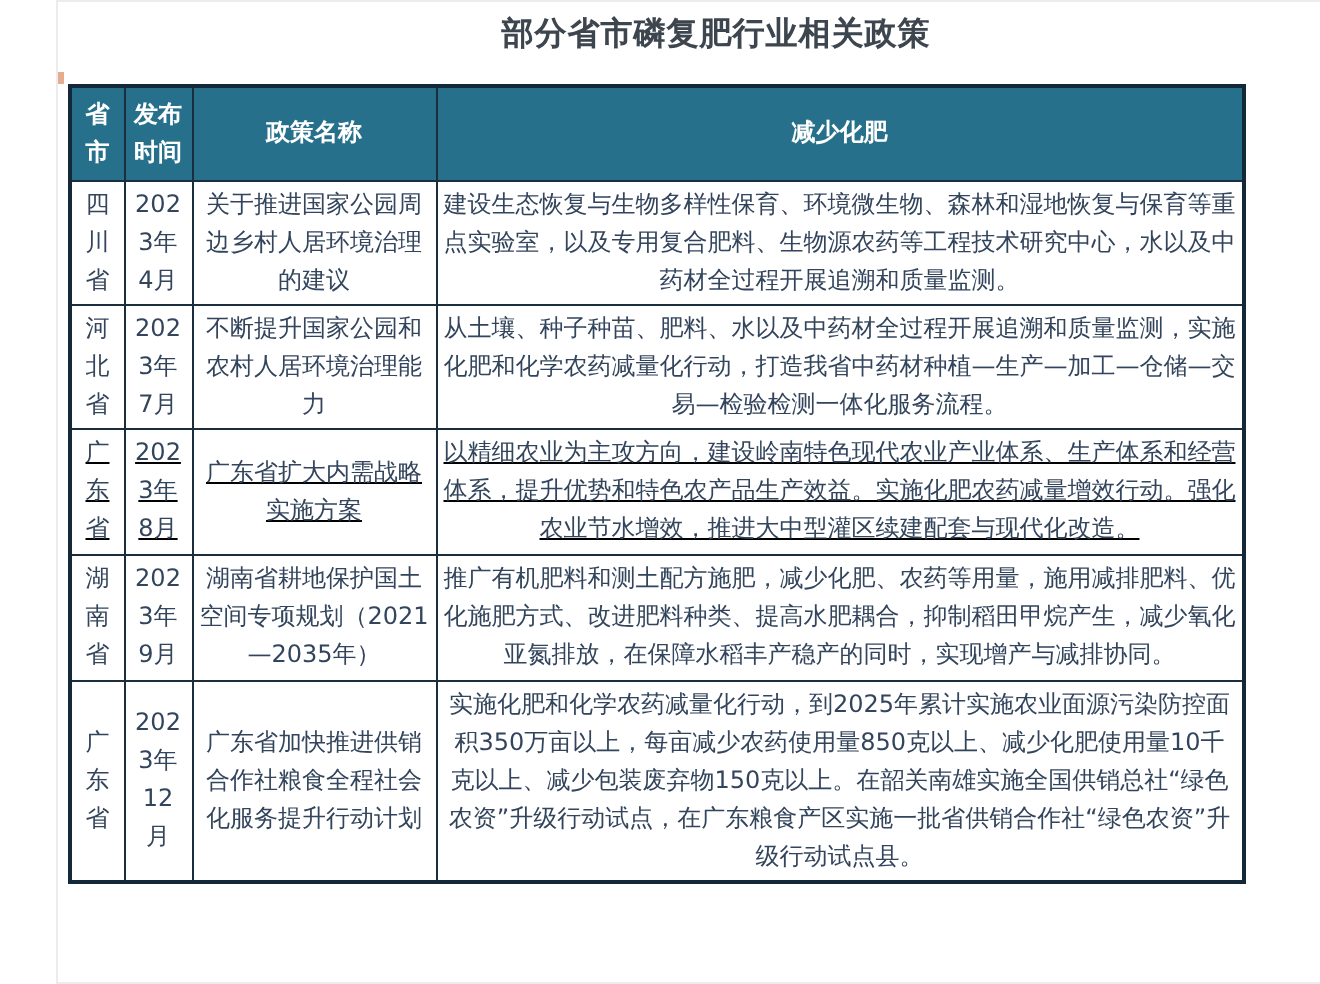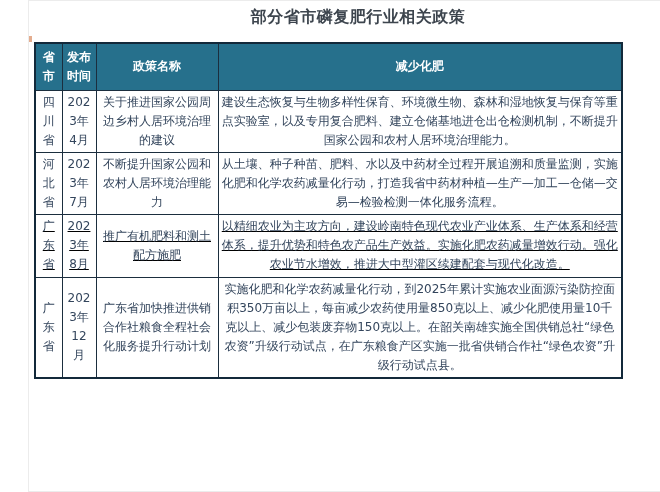--- a/index.html
+++ b/index.html
@@ -84,33 +84,39 @@
         <th>发布时间</th>
         <th>政策名称</th>
         <th>减少化肥</th>
       </tr>
     </thead>
     <tbody>
       <tr>
         <td>四川省</td>
         <td>2023年4月</td>
         <td>关于推进国家公园周边乡村人居环境治理的建议</td>
-        <td>建设生态恢复与生物多样性保育、环境微生物、森林和湿地恢复与保育等重点实验室，以及专用复合肥料、建立仓储基地进仓出仓检测机制，不断提升国家公园和农村人居环境治理能力。</td>
+        <td>建设生态恢复与生物多样性保育、环境微生物、森林和湿地恢复与保育等重点实验室，以及专用复合肥料、生物源农药等工程技术研究中心，水以及中药材全过程开展追溯和质量监测。</td>
       </tr>
       <tr>
         <td>河北省</td>
         <td>2023年7月</td>
         <td>不断提升国家公园和农村人居环境治理能力</td>
         <td>从土壤、种子种苗、肥料、水以及中药材全过程开展追溯和质量监测，实施化肥和化学农药减量化行动，打造我省中药材种植—生产—加工—仓储—交易—检验检测一体化服务流程。</td>
       </tr>
       <tr>
         <td>广东省</td>
         <td>2023年8月</td>
-        <td>推广有机肥料和测土配方施肥</td>
+        <td>广东省扩大内需战略实施方案</td>
         <td>以精细农业为主攻方向，建设岭南特色现代农业产业体系、生产体系和经营体系，提升优势和特色农产品生产效益。实施化肥农药减量增效行动。强化农业节水增效，推进大中型灌区续建配套与现代化改造。</td>
+      </tr>
+      <tr>
+        <td>湖南省</td>
+        <td>2023年9月</td>
+        <td>湖南省耕地保护国土空间专项规划（2021—2035年）</td>
+        <td>推广有机肥料和测土配方施肥，减少化肥、农药等用量，施用减排肥料、优化施肥方式、改进肥料种类、提高水肥耦合，抑制稻田甲烷产生，减少氧化亚氮排放，在保障水稻丰产稳产的同时，实现增产与减排协同。</td>
       </tr>
       <tr>
         <td>广东省</td>
         <td>2023年12月</td>
         <td>广东省加快推进供销合作社粮食全程社会化服务提升行动计划</td>
         <td>实施化肥和化学农药减量化行动，到2025年累计实施农业面源污染防控面积350万亩以上，每亩减少农药使用量850克以上、减少化肥使用量10千克以上、减少包装废弃物150克以上。在韶关南雄实施全国供销总社“绿色农资”升级行动试点，在广东粮食产区实施一批省供销合作社“绿色农资”升级行动试点县。</td>
       </tr>
     </tbody>
   </table>
 </div>

